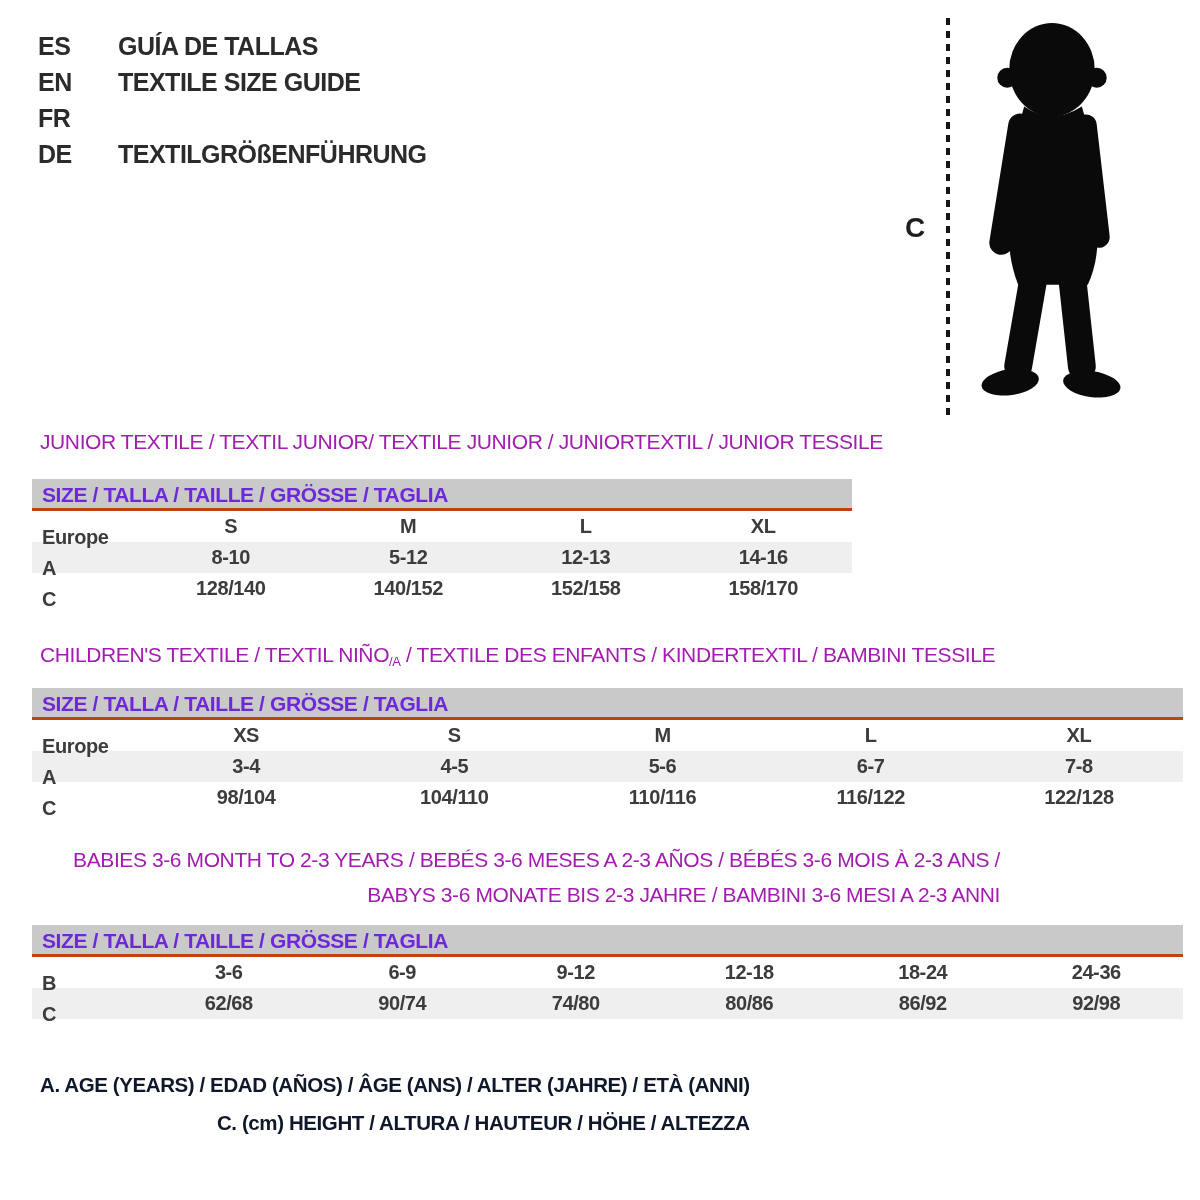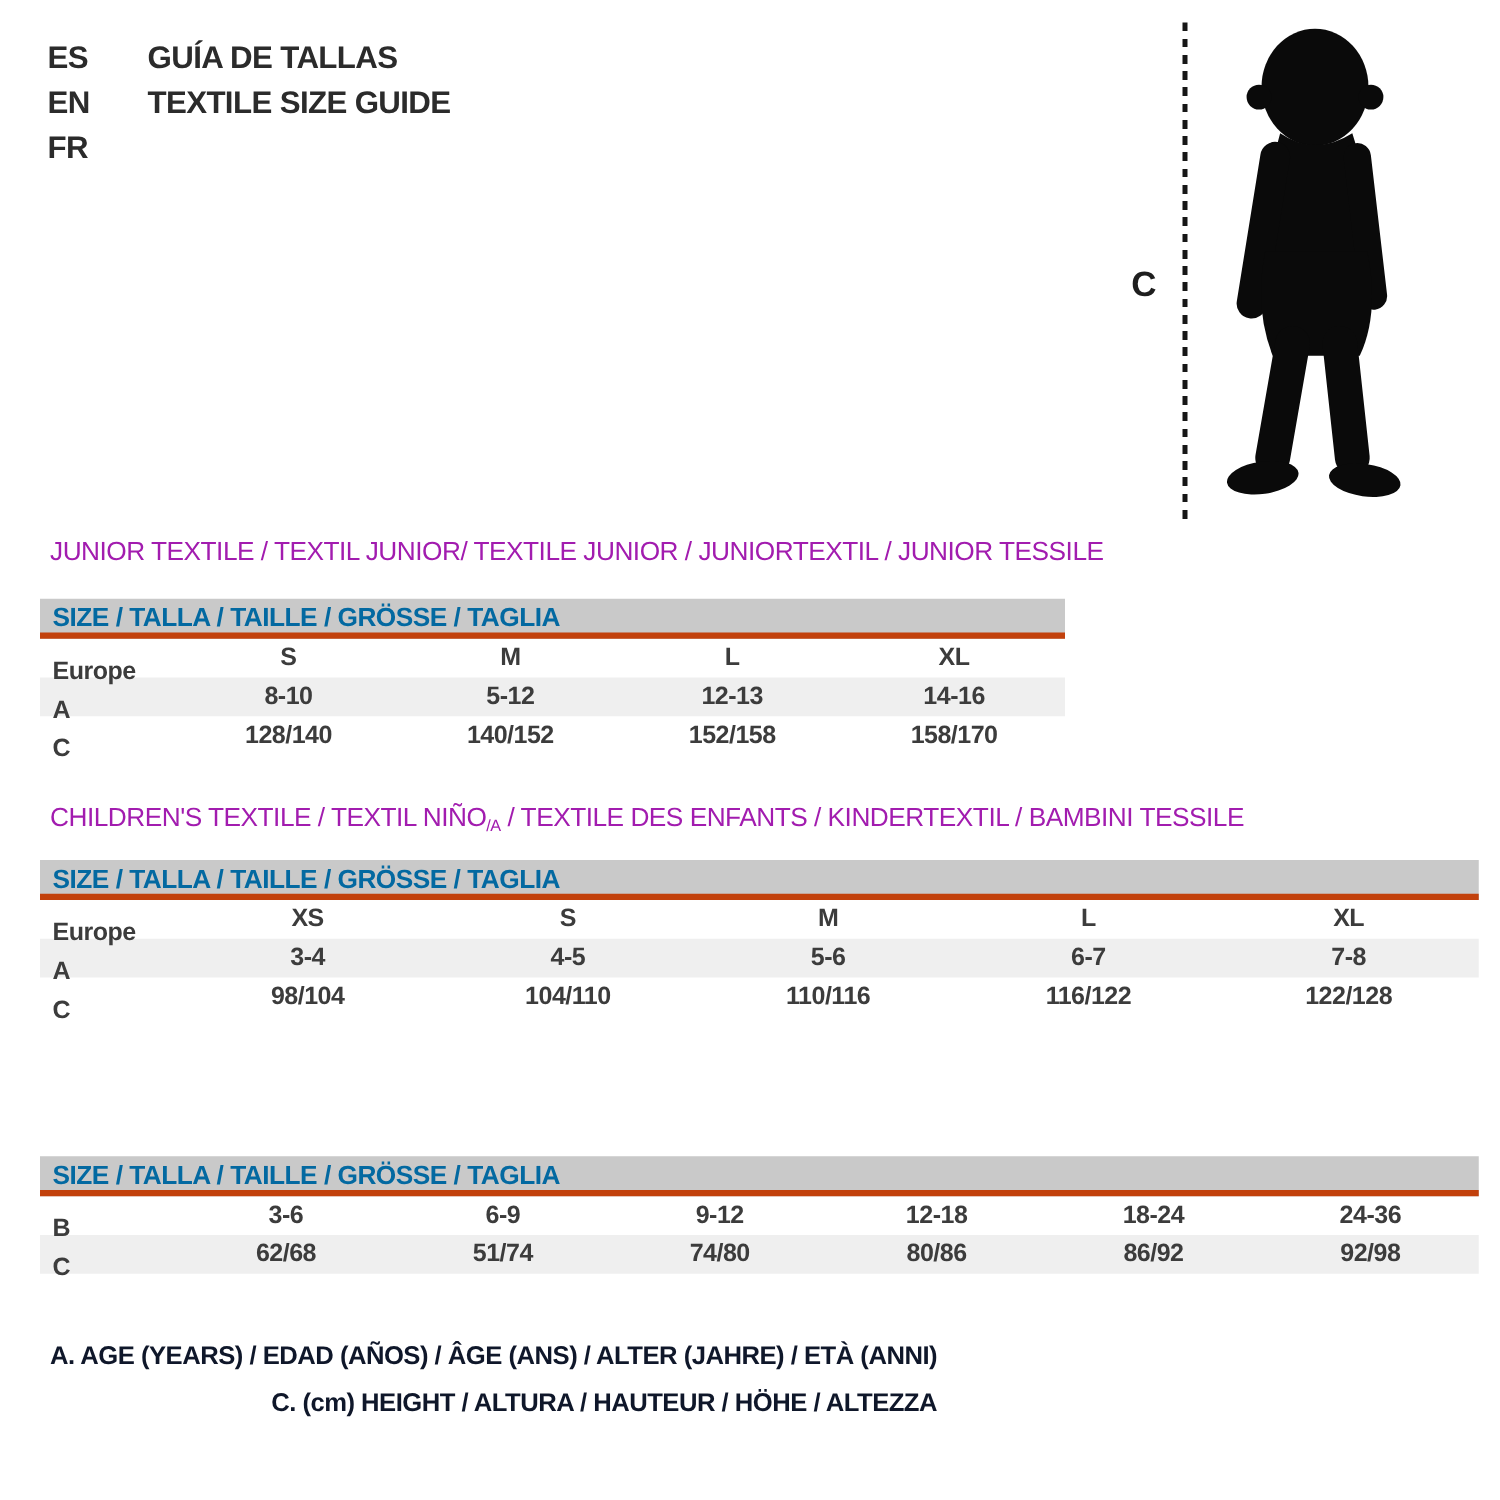--- a/index.html
+++ b/index.html
@@ -31,23 +31,23 @@
   .stitle-junior{top:430px;}
   .stitle-children{top:643px;}
   .stitle-babies{top:842px;line-height:35px;white-space:normal;width:960px;}
   
   .size-table{position:absolute;left:32px;}
   .t-junior{top:479px;width:820px;}
   .t-children{top:688px;width:1151px;}
   .t-babies{top:925px;width:1151px;}
   .theader{
     height:32px;line-height:32px;background:#c9c9c9;
-    border-bottom:5px solid #c2410c;
+    border-bottom:3px solid #c2410c;
     padding-left:10px;box-sizing:border-box;
-    font-weight:700;font-size:21px;letter-spacing:-0.4px;color:#0369a1;
+    font-weight:700;font-size:21px;letter-spacing:-0.4px;color:#6d28d9;
   }
   .trow{display:flex;height:31px;align-items:center;font-weight:700;font-size:20px;letter-spacing:-0.4px;color:#3c3c3c;}
   .trow.shaded{background:#efefef;}
   .tcell{box-sizing:border-box;}
   .tlabel{width:110px;padding-left:10px;margin-top:22px;}
   .tval{flex:1;text-align:center;}
   
   .footnotes{position:absolute;left:40px;top:1066px;line-height:38px;font-weight:700;font-size:20.5px;letter-spacing:-0.4px;color:#0f172a;text-align:right;}
 </style>
 </head>
@@ -59,20 +59,24 @@
     <div class="lang-row">
       <span class="lang-code">ES</span>
       <span class="lang-title">GUÍA DE TALLAS</span>
     </div>
     <div class="lang-row">
       <span class="lang-code">EN</span>
       <span class="lang-title">TEXTILE SIZE GUIDE</span>
     </div>
     <div class="lang-row">
       <span class="lang-code">FR</span>
+    </div>
+    <div class="lang-row">
+      <span class="lang-code">DE</span>
+      <span class="lang-title">TEXTILGRÖßENFÜHRUNG</span>
     </div>
   </div>
 
   <div class="measure-line"></div>
   <div class="measure-label">C</div>
   <svg class="baby-figure" viewBox="0 0 180 410" xmlns="http://www.w3.org/2000/svg">
     <g fill="#0a0a0a" stroke="none">
       <ellipse cx="92" cy="58" rx="43" ry="47"></ellipse>
       <circle cx="47" cy="66" r="10"></circle>
       <circle cx="137" cy="66" r="10"></circle>
@@ -139,36 +143,40 @@
           <div class="tcell tlabel">C</div>
           <div class="tcell tval">98/104</div>
           <div class="tcell tval">104/110</div>
           <div class="tcell tval">110/116</div>
           <div class="tcell tval">116/122</div>
           <div class="tcell tval">122/128</div>
         </div>
       </div>
   </div>
 
+  <div class="section-title stitle-babies">
+    <div>BABIES 3-6 MONTH TO 2-3 YEARS / BEBÉS 3-6 MESES A 2-3 AÑOS / BÉBÉS 3-6 MOIS À 2-3 ANS /</div>
+    <div>BABYS 3-6 MONATE BIS 2-3 JAHRE / BAMBINI 3-6 MESI A 2-3 ANNI</div>
+  </div>
   <div class="size-table t-babies">
     <div class="theader">SIZE / TALLA / TAILLE / GRÖSSE / TAGLIA</div>
     <div>
         <div class="trow">
           <div class="tcell tlabel">B</div>
           <div class="tcell tval">3-6</div>
           <div class="tcell tval">6-9</div>
           <div class="tcell tval">9-12</div>
           <div class="tcell tval">12-18</div>
           <div class="tcell tval">18-24</div>
           <div class="tcell tval">24-36</div>
         </div>
         <div class="trow shaded">
           <div class="tcell tlabel">C</div>
           <div class="tcell tval">62/68</div>
-          <div class="tcell tval">51/74</div>
+          <div class="tcell tval">90/74</div>
           <div class="tcell tval">74/80</div>
           <div class="tcell tval">80/86</div>
           <div class="tcell tval">86/92</div>
           <div class="tcell tval">92/98</div>
         </div>
       </div>
   </div>
 
   <div class="footnotes">
     <div>A. AGE (YEARS) / EDAD (AÑOS) / ÂGE (ANS) / ALTER (JAHRE) / ETÀ (ANNI)</div>

